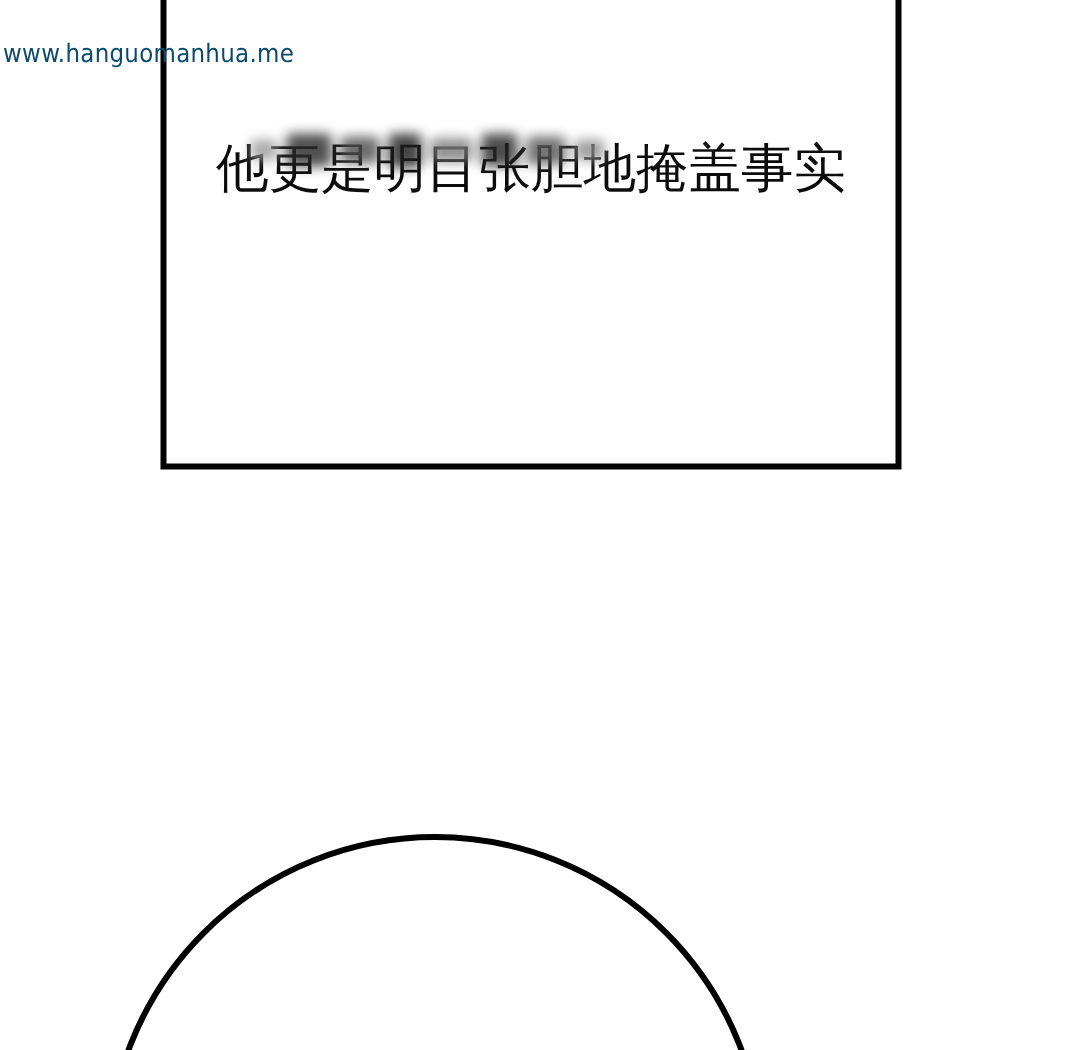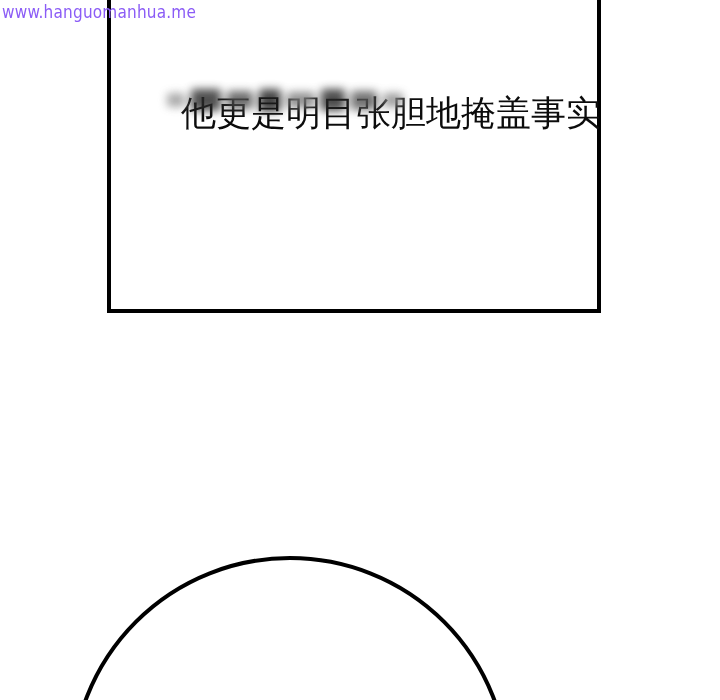--- a/index.html
+++ b/index.html
@@ -41,21 +41,21 @@
     background: #ffffff;
     z-index: 1;
   }
 
   
   .dialogue {
     position: absolute;
     left: 107px;
     top: 90px;
     width: 494px;
-    text-align: right;
+    text-align: center;
     font-size: 35px;
     line-height: 46px;
     color: #0c0c0c;
     letter-spacing: 0px;
     font-family: "Liberation Sans", "DejaVu Sans", sans-serif;
     z-index: 2;
     white-space: nowrap;
   }
 
   
@@ -96,21 +96,21 @@
     box-sizing: border-box;
     border: 4px solid #000000;
     border-radius: 50%;
     background: #ffffff;
     z-index: 1;
   }
 </style>
 </head>
 <body>
 
-<div class="watermark" style="color: #8b5cf6;">www.hanguomanhua.me</div>
+<div class="watermark" style="color: #0c4a6e; margin-top: 24px;">www.hanguomanhua.me</div>
 
 <div class="panel"></div>
 
 <div class="dialogue">
   <div>他更是明目张胆地掩盖事实</div>
 </div>
 
 <div class="blur-artifact">
   <span></span>
   <span></span>

